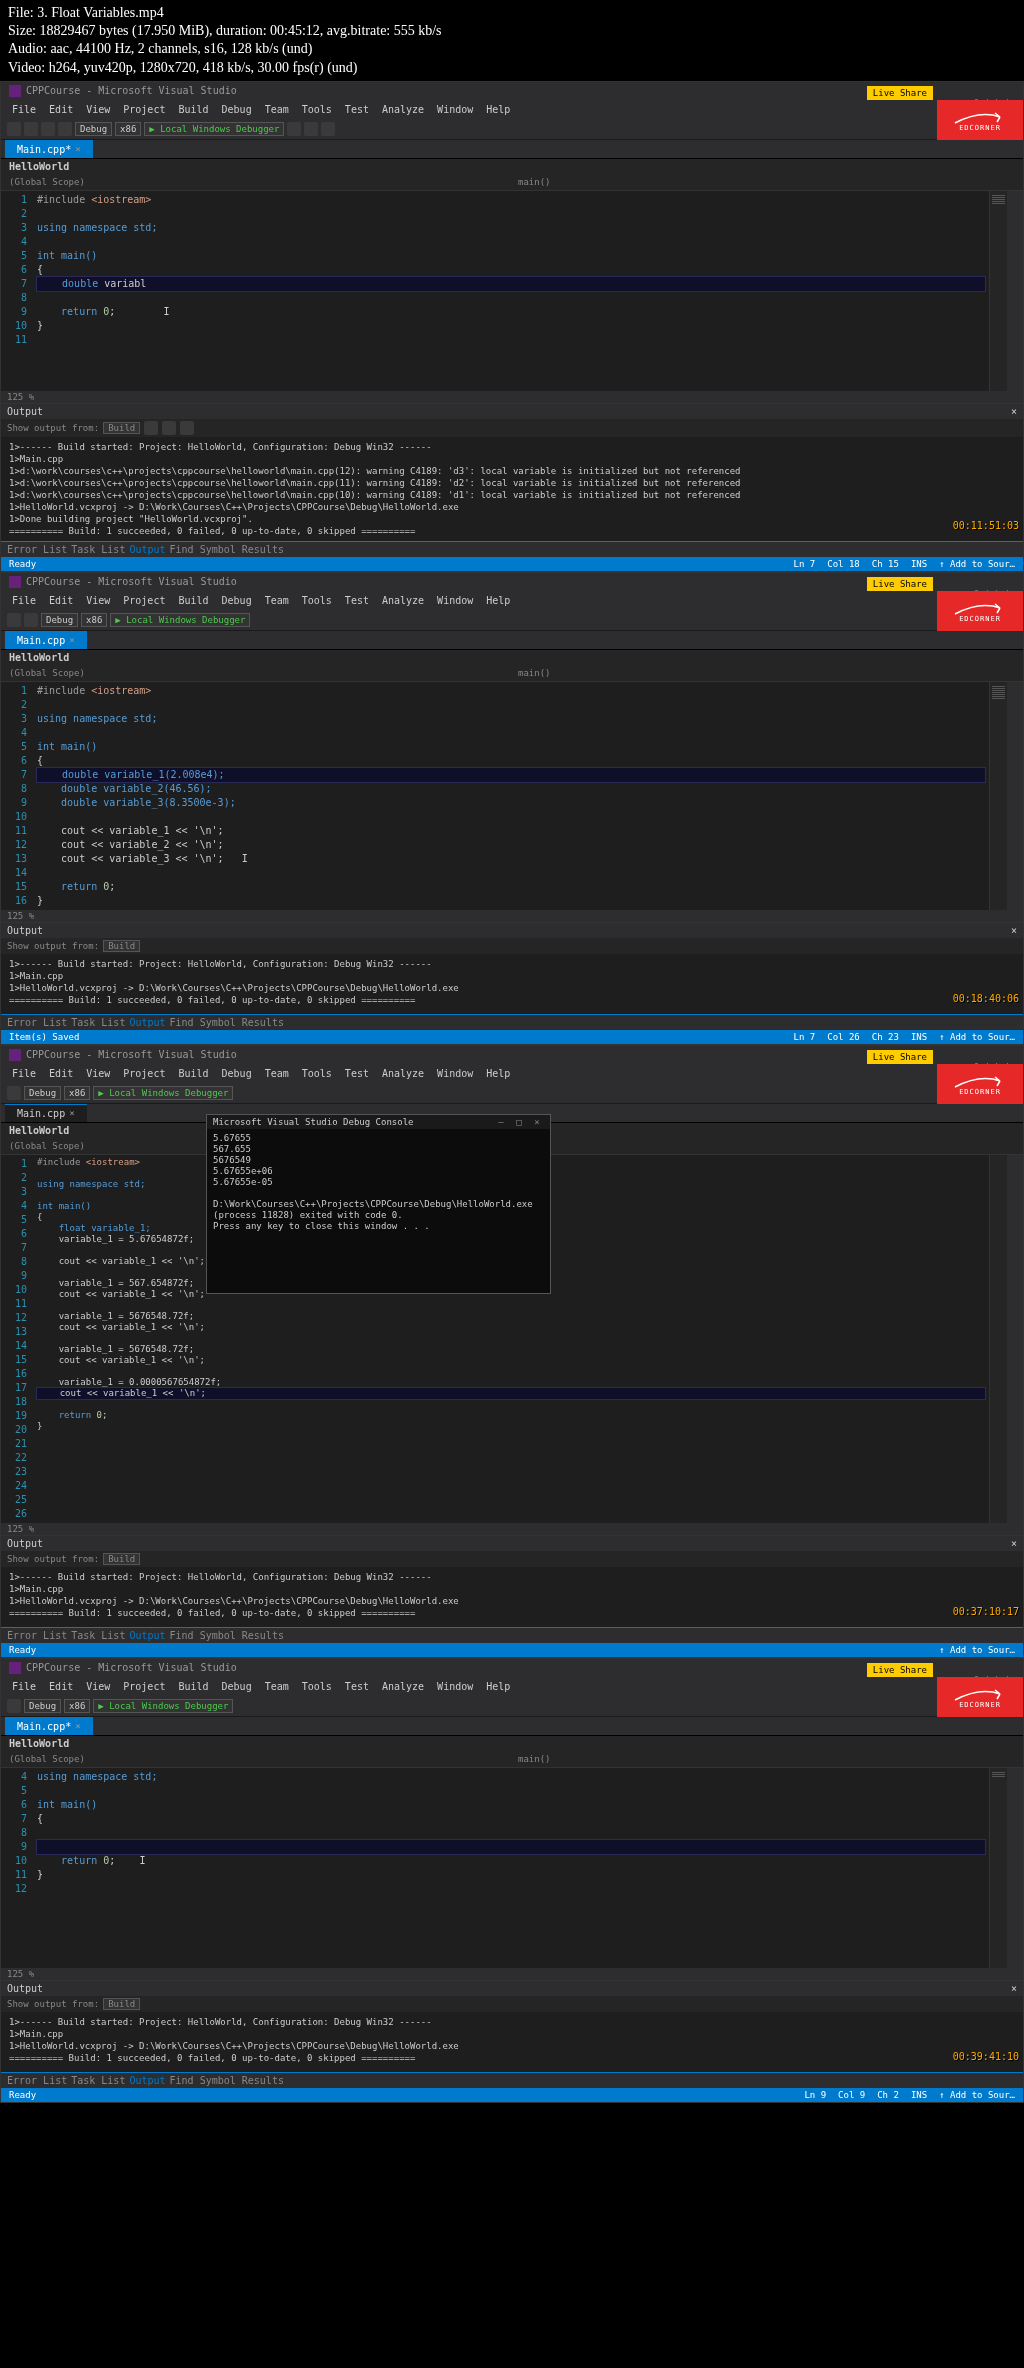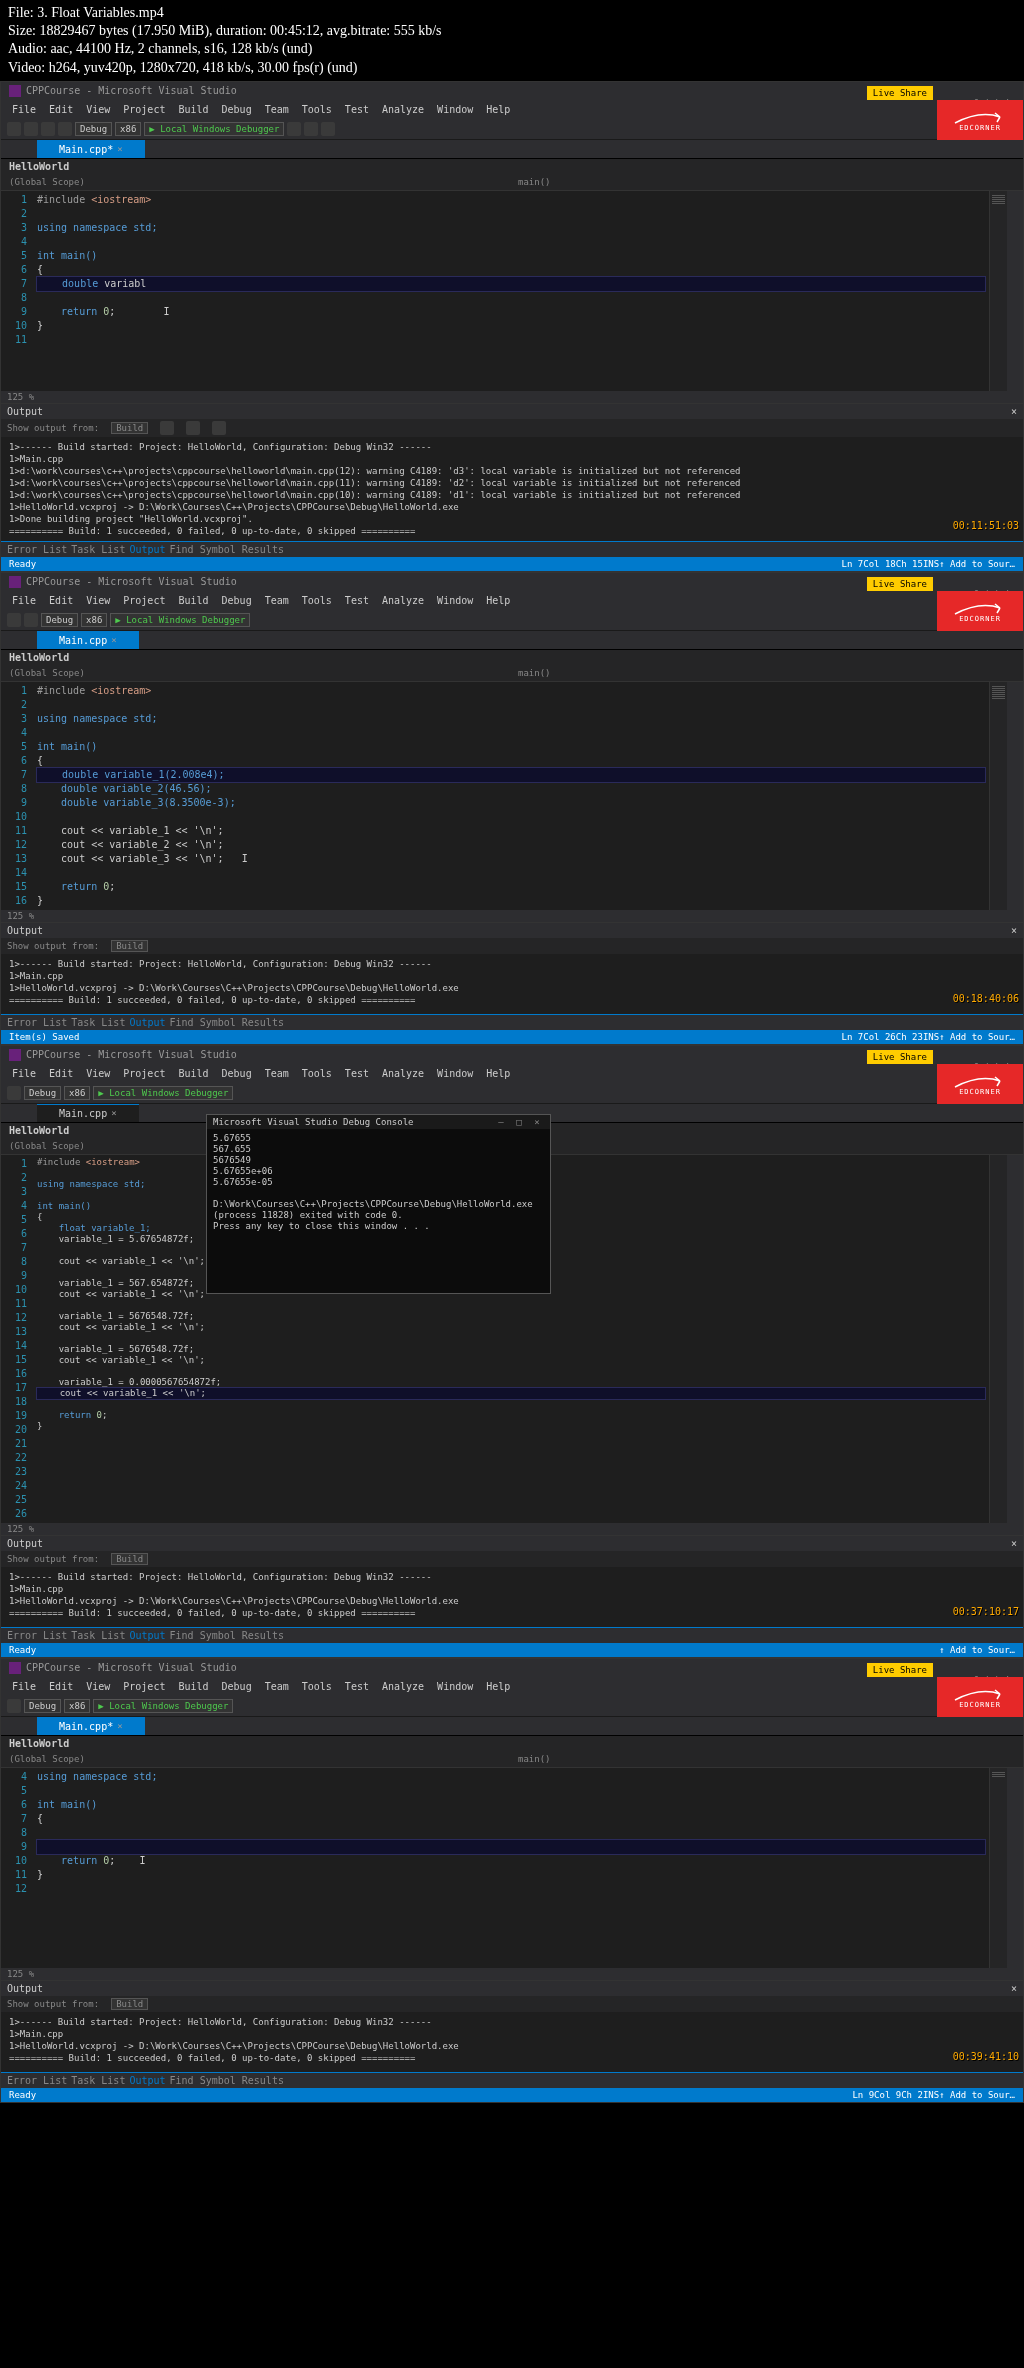--- a/index.html
+++ b/index.html
@@ -12,49 +12,49 @@
 .menu-item { padding: 2px 5px; color: #ccc; }
 .toolbar { background: #2d2d30; display: flex; align-items: center; gap: 3px; padding: 3px 6px; border-bottom: 1px solid #1a1a1a; font-size: 9px; }
 .tool-icon { width: 14px; height: 14px; background: #3a3a3a; border-radius: 2px; }
 .tool-dropdown { background: #333; color: #ccc; padding: 1px 4px; font-size: 9px; border: 1px solid #555; }
 .tool-green { color: #4ec94e; }
 .live-share { position: absolute; right: 90px; top: 4px; background: #ffcc00; color: #000; padding: 2px 6px; font-size: 9px; }
 .quick { position: absolute; right: 6px; top: 16px; color: #888; font-size: 9px; }
 .logo-box { position: absolute; right: 0; top: 18px; width: 86px; height: 40px; background: #e62828; display: flex; align-items: center; justify-content: center; }
 .logo-text { position: absolute; bottom: 8px; color: #fff; font-size: 7px; letter-spacing: 1px; }
 .tab-bar { background: #2d2d30; display: flex; padding: 0 4px; }
-.file-tab { background: #1e1e1e; color: #ccc; padding: 3px 22px; font-size: 10px; border-top: 1px solid #007acc; display: flex; align-items: center; gap: 4px; margin-left: 32px; }
+.file-tab { background: #1e1e1e; color: #ccc; padding: 3px 12px; font-size: 10px; border-top: 1px solid #007acc; display: flex; align-items: center; gap: 4px; }
 .file-tab.active { background: #007acc; color: #fff; }
 .close-x { color: #999; font-size: 9px; }
 .ws-tab { background: #252526; color: #ccc; padding: 2px 8px; font-size: 10px; margin-top: 1px; font-weight: bold; }
 .scope-bar { background: #252526; display: flex; padding: 2px; font-size: 9px; color: #888; border-bottom: 1px solid #333; }
 .scope-item { flex: 1; padding: 1px 6px; }
 .editor-wrap { display: flex; background: #1e1e1e; min-height: 200px; }
 .gutter { width: 32px; background: #1e1e1e; text-align: right; padding: 2px 6px 2px 2px; color: #2b91af; font-size: 10px; font-family: Consolas, monospace; line-height: 14px; }
 .code-area { flex: 1; padding: 2px 4px; font-family: Consolas, monospace; font-size: 10px; line-height: 14px; position: relative; }
 .code-line { white-space: pre; }
 .kw { color: #569cd6; }
 .pp { color: #9b9b9b; }
 .str { color: #d69d85; }
 .num { color: #b5cea8; }
 .hl-line { background: #0f0f2a; border: 1px solid #2a2a5a; margin: -1px; padding-left: 1px; }
 .minimap { width: 18px; background: #252526; border-left: 1px solid #333; }
 .minimap-inner { margin: 4px 2px; }
 .minimap-inner div { height: 1px; background: #555; margin: 1px 0; }
 .zoom-bar { background: #2d2d30; color: #888; padding: 1px 6px; font-size: 9px; }
 .output-panel { background: #1e1e1e; border-top: 1px solid #333; }
 .output-header { background: #2d2d30; color: #ccc; padding: 2px 6px; font-size: 10px; display: flex; justify-content: space-between; }
-.output-toolbar { background: #252526; padding: 2px 6px; font-size: 9px; color: #888; display: flex; gap: 12px; align-items: center; }
+.output-toolbar { background: #252526; padding: 2px 6px; font-size: 9px; color: #888; display: flex; gap: 4px; align-items: center; }
 .output-dropdown { background: #333; border: 1px solid #555; padding: 0 4px; }
 .output-text { padding: 4px 8px; font-family: Consolas, monospace; font-size: 9px; color: #ccc; line-height: 12px; white-space: pre-wrap; min-height: 60px; }
 .error-tabs { background: #2d2d30; padding: 2px 6px; font-size: 10px; color: #888; display: flex; gap: 4px; border-top: 1px solid #007acc; }
 .error-tabs span.active { color: #007acc; }
 .status-bar { background: #007acc; color: #fff; padding: 2px 8px; font-size: 9px; display: flex; justify-content: space-between; }
 .status-left { display: flex; gap: 10px; }
-.status-right { display: flex; gap: 0; }
+.status-right { display: flex; gap: 12px; }
 .timecode { position: absolute; right: 4px; bottom: 40px; color: #ffaa00; font-size: 10px; font-family: monospace; text-shadow: 1px 1px #000; }
 .console-window { position: absolute; left: 205px; top: 68px; width: 345px; height: 180px; background: #0c0c0c; border: 1px solid #555; z-index: 10; }
 .console-title { background: #1a1a1a; color: #ccc; padding: 2px 6px; font-size: 9px; display: flex; justify-content: space-between; }
 .console-ctrls { display: flex; gap: 4px; }
 .console-ctrls span { width: 14px; text-align: center; color: #888; }
 .console-body { padding: 4px 6px; font-family: Consolas, monospace; font-size: 9px; color: #ccc; line-height: 11px; white-space: pre-wrap; }
 .text-cursor { color: #ccc; }
 .sidebar-right { width: 16px; background: #2d2d30; }
 </style>
 </head>

